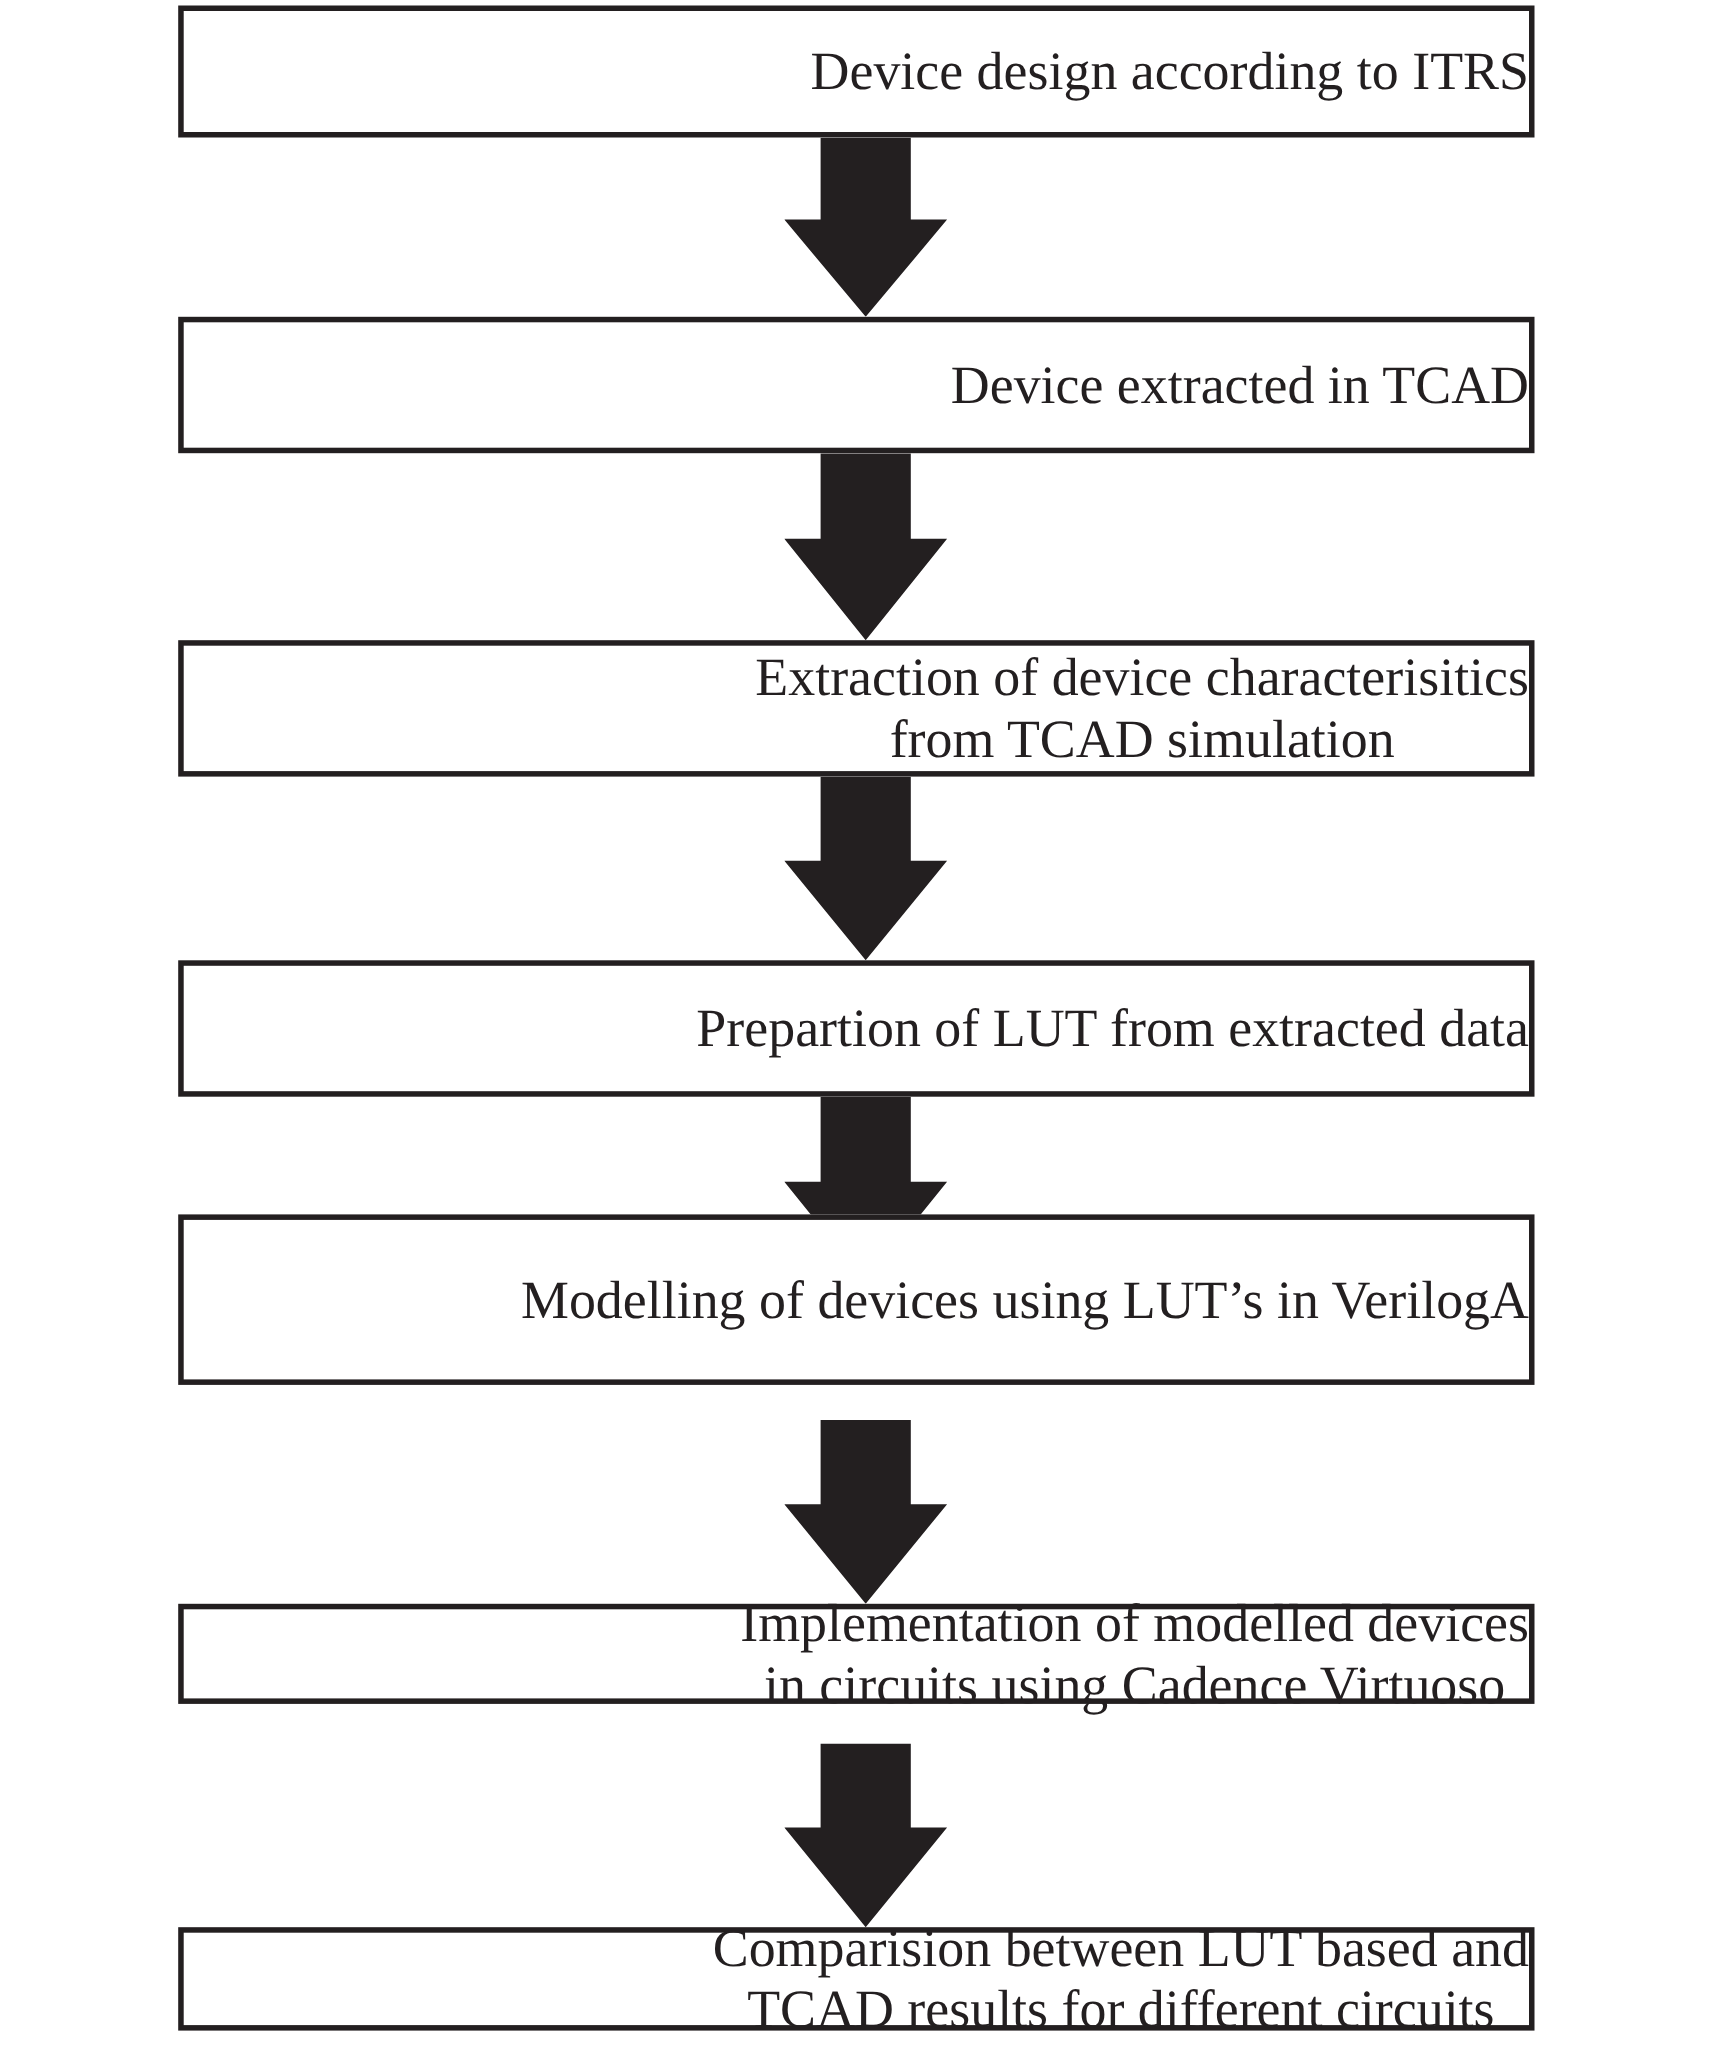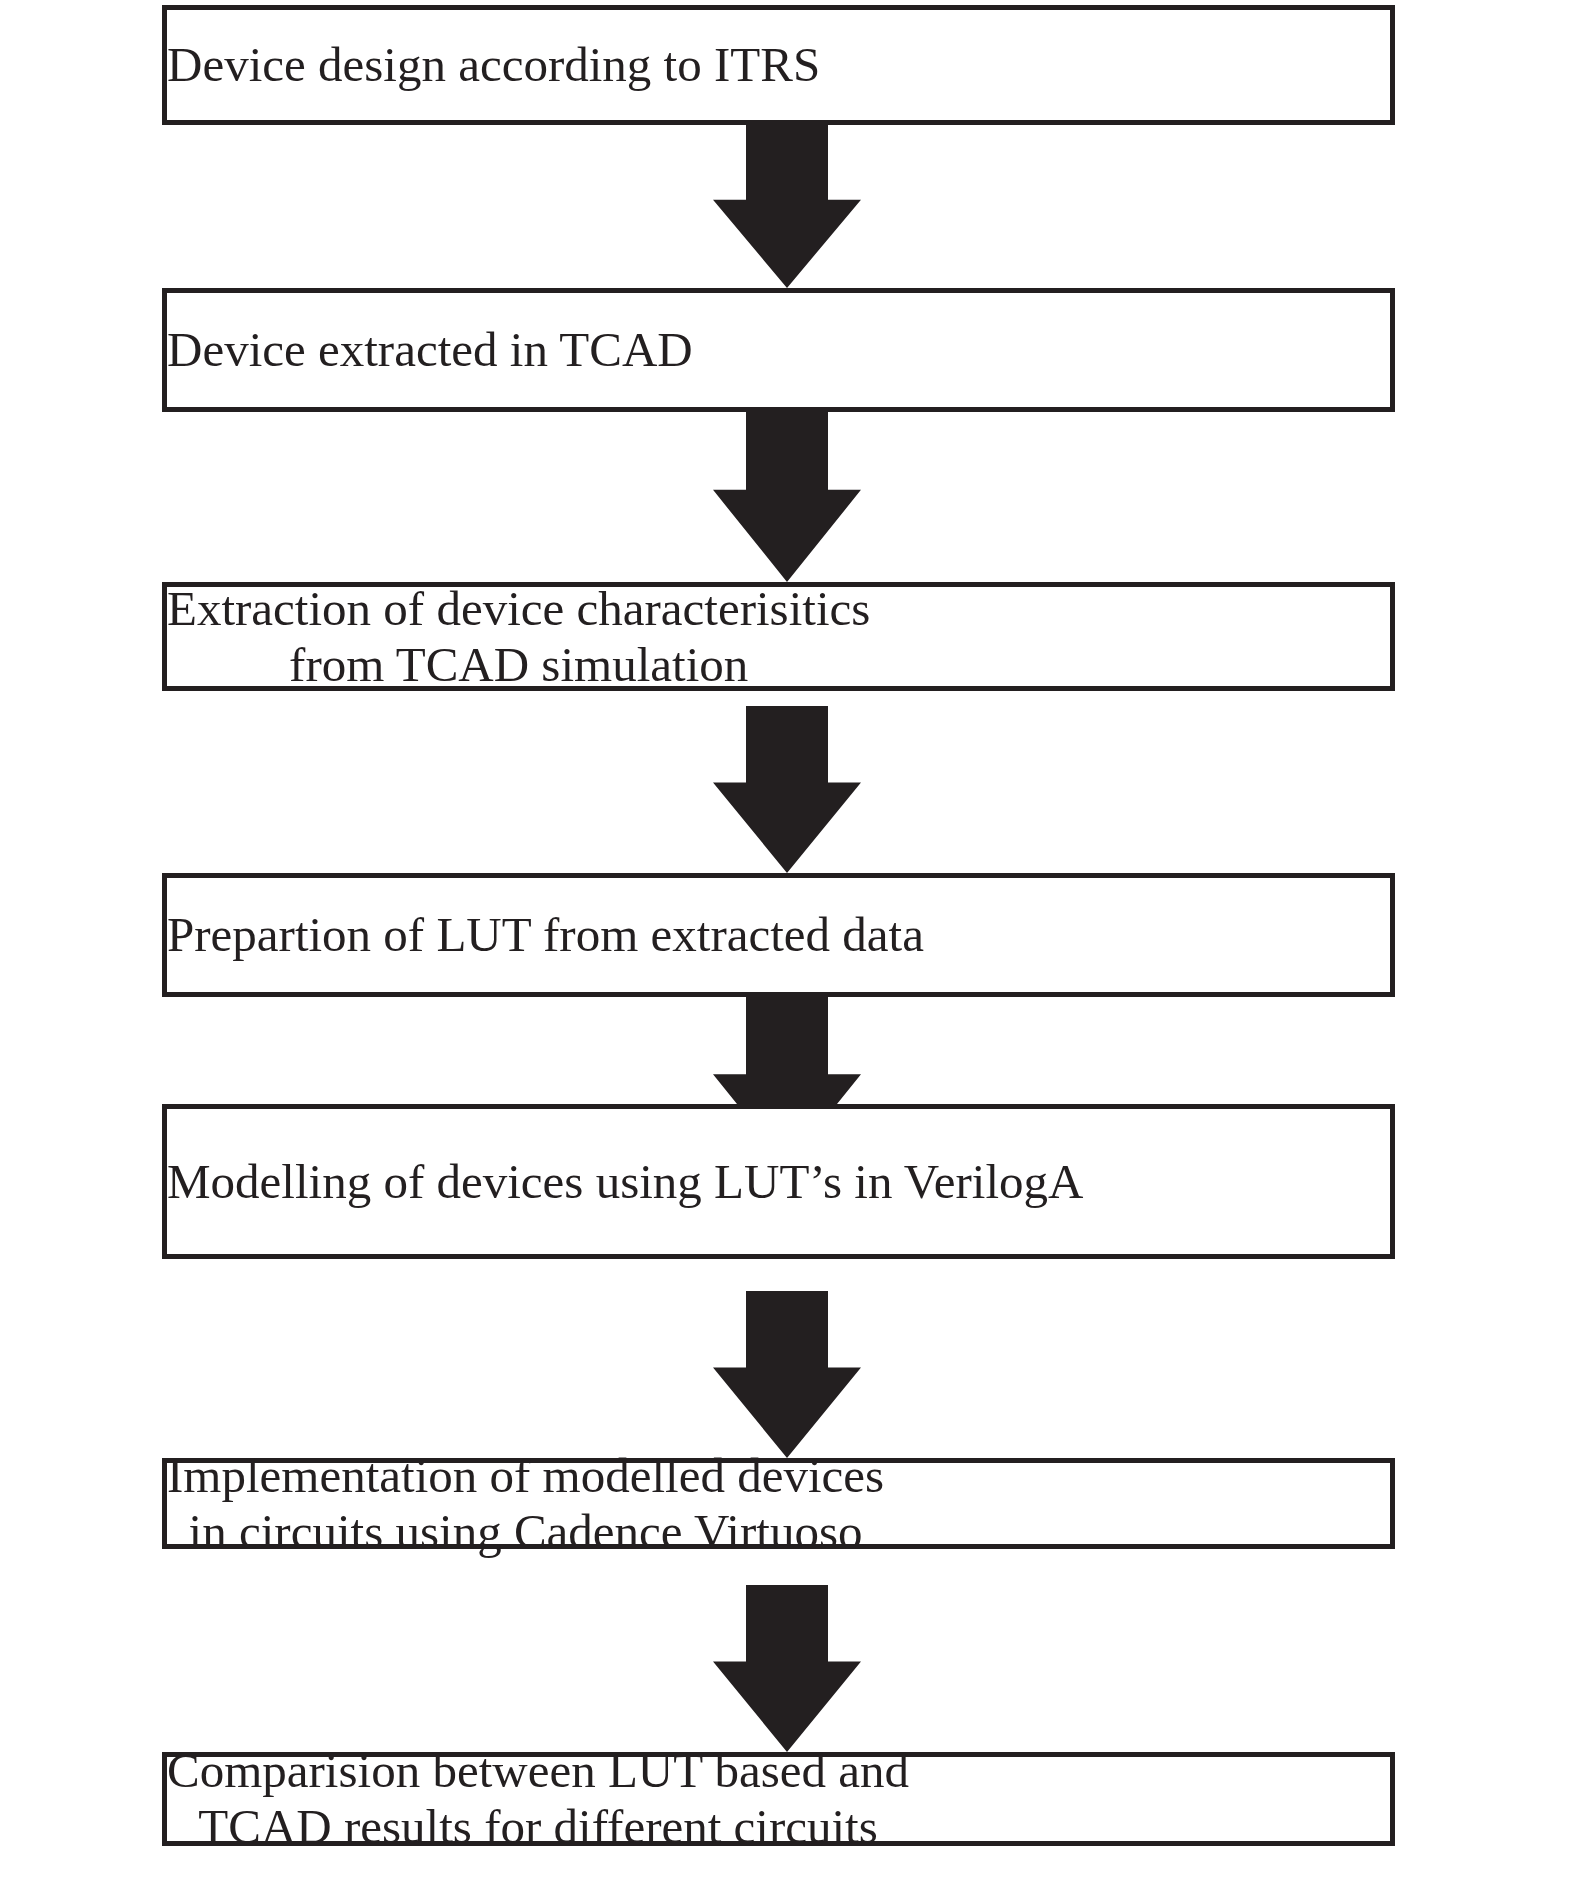--- a/index.html
+++ b/index.html
@@ -19,21 +19,21 @@
     overflow: hidden;
   }
   .step {
     position: absolute;
     left: 162px;
     width: 1233px;
     border: 5px solid var(--ink);
     background: var(--paper);
     display: flex;
     align-items: center;
-    justify-content: flex-start;
+    justify-content: flex-end;
     z-index: 2;
   }
   .step-label {
     color: var(--ink);
     font-size: 49px;
     line-height: 56px;
     text-align: center;
     white-space: pre-line;
     letter-spacing: 0px;
   }
@@ -60,21 +60,21 @@
   </svg>
 
   <div class="step" style="top:288px; height:124px;">
     <span class="step-label">Device extracted in TCAD</span>
   </div>
 
   <svg class="arrow" style="top:412px; height:170px;" viewBox="0 0 148 166" preserveAspectRatio="none">
     <polygon points="33,0 115,0 115,76 148,76 74,166 0,76 33,76"></polygon>
   </svg>
 
-  <div class="step" style="top:582px; height:109px;">
+  <div class="step" style="top:582px; height:124px;">
     <span class="step-label">Extraction of device characterisitics
 from TCAD simulation</span>
   </div>
 
   <svg class="arrow" style="top:706px; height:167px;" viewBox="0 0 148 166" preserveAspectRatio="none">
     <polygon points="33,0 115,0 115,76 148,76 74,166 0,76 33,76"></polygon>
   </svg>
 
   <div class="step" style="top:873px; height:124px;">
     <span class="step-label">Prepartion of LUT from extracted data</span>

